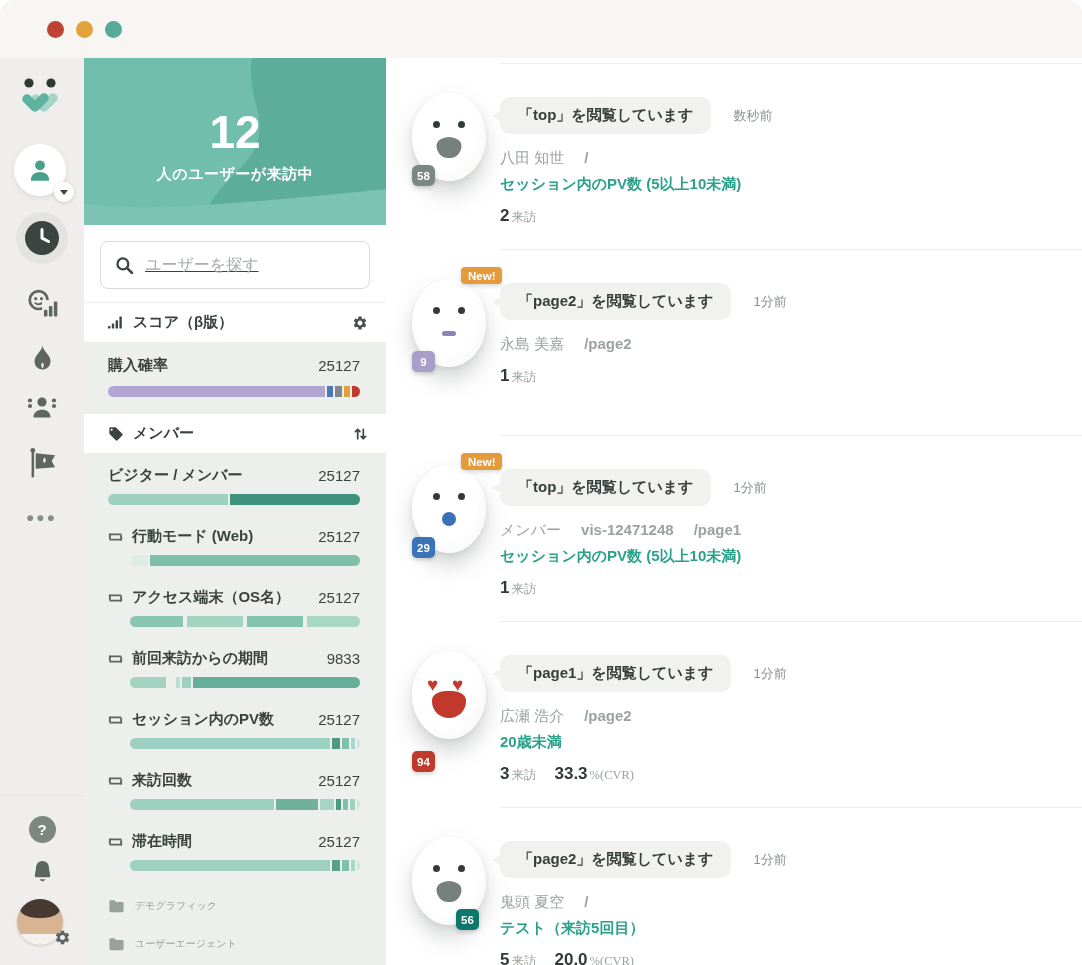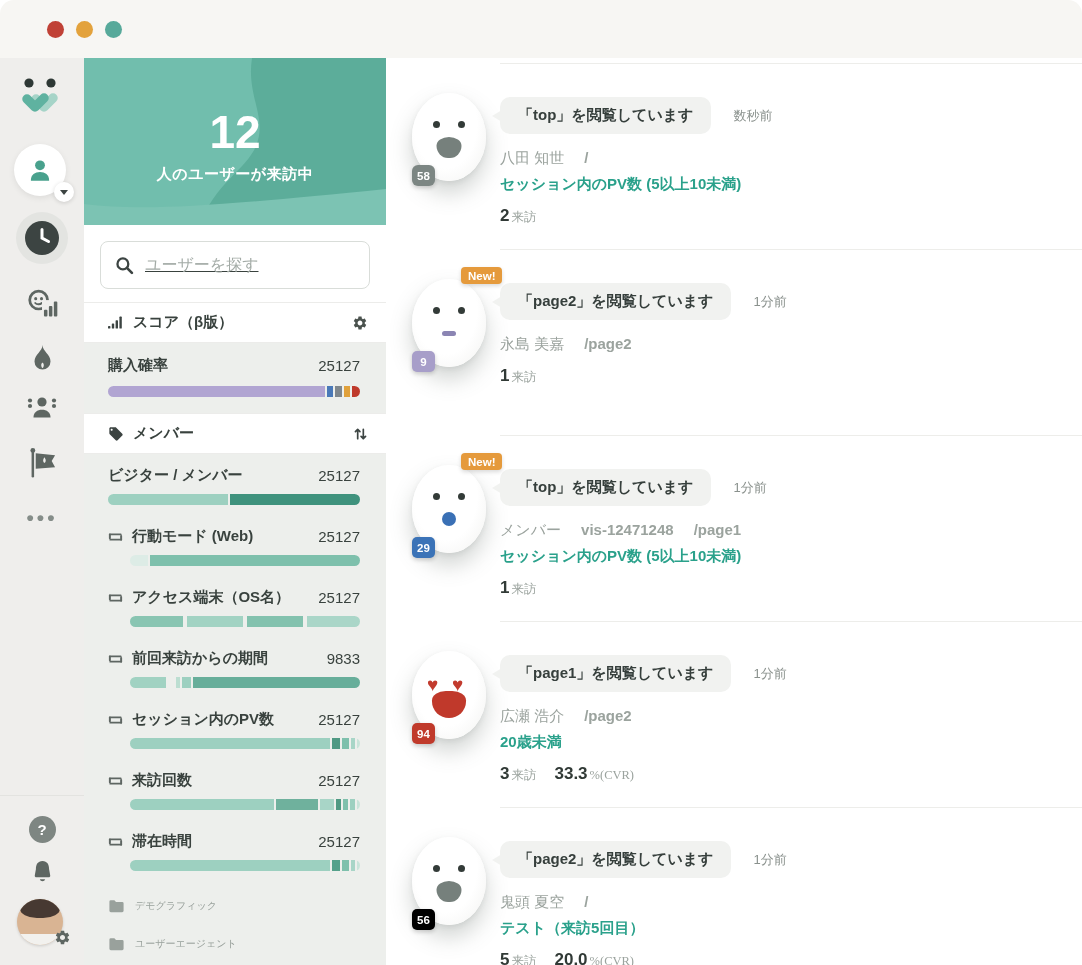--- a/index.html
+++ b/index.html
@@ -521,21 +521,21 @@
   </div>
 
   <div class="item">
 
     <div class="avatar">
       <div class="face face-love">
         <span class="eye l"></span>
               <span class="eye r"></span>
               <span class="mouth"></span>
       </div>
-      <span class="score-badge" style="background: rgb(192, 58, 43);">94</span>
+      <span class="score-badge" style="background: rgb(192, 58, 43); margin-top: 28px;">94</span>
     </div>
     <div class="content">
       <div class="bubble-row">
         <span class="bubble">「page1」を閲覧しています</span>
         <span class="time">1分前</span>
       </div>
       <div class="meta-row">
         <span class="meta-name">広瀬 浩介</span>
 
         <span class="meta-path">/page2</span>
@@ -553,21 +553,21 @@
   </div>
 
   <div class="item">
 
     <div class="avatar">
       <div class="face face-oh">
         <span class="eye l"></span>
               <span class="eye r"></span>
               <span class="mouth"></span>
       </div>
-      <span class="score-badge" style="background: #000000;">56</span>
+      <span class="score-badge" style="background: #0f766e; margin-left: 44px;">56</span>
     </div>
     <div class="content">
       <div class="bubble-row">
         <span class="bubble">「page2」を閲覧しています</span>
         <span class="time">1分前</span>
       </div>
       <div class="meta-row">
         <span class="meta-name">鬼頭 夏空</span>
 
         <span class="meta-path">/</span>

